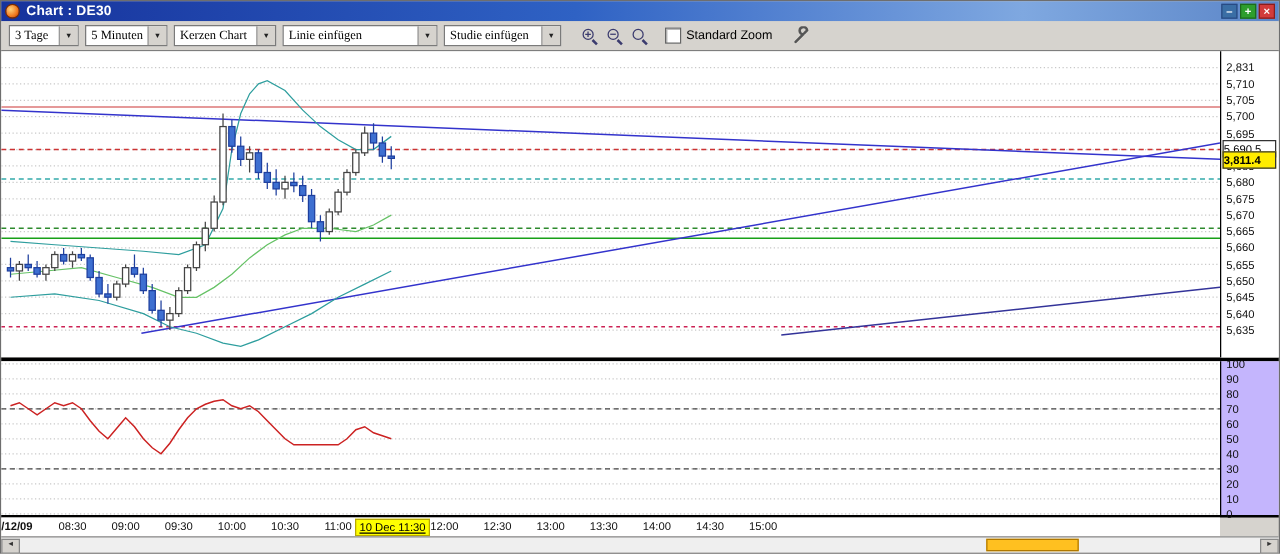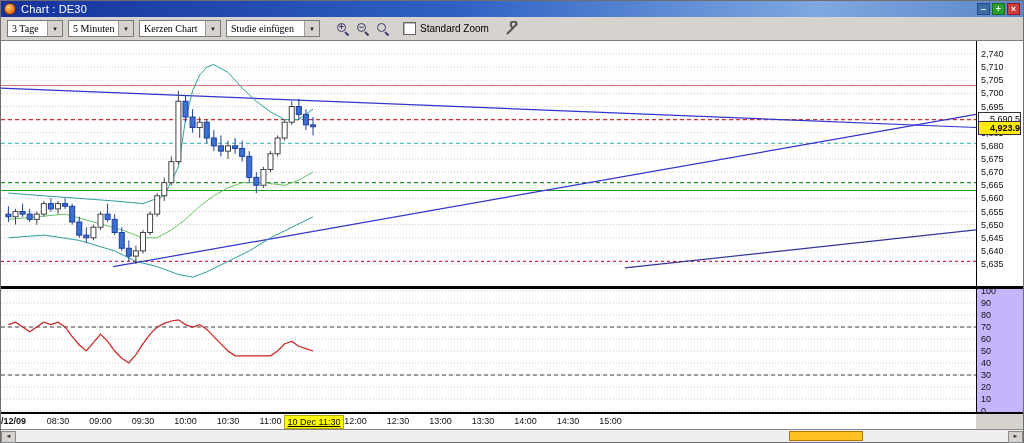--- a/index.html
+++ b/index.html
@@ -5,21 +5,21 @@
   html,body{margin:0;padding:0;background:#9a9a9a;font-family:"Liberation Sans",sans-serif;}
   .window{position:relative;width:1024px;height:443px;background:#d6d3ce;overflow:hidden;
           box-shadow:inset 0 0 0 1px #6e6e6e;}
   
   .titlebar{position:absolute;left:1px;top:1px;right:1px;height:16px;
             background:linear-gradient(90deg,#16329c 0%,#2f62c4 45%,#7fa8e0 80%,#5c86c8 100%);
             display:flex;align-items:center;padding-left:3px;}
   .app-icon{width:12px;height:12px;border-radius:50%;
             background:radial-gradient(circle at 35% 35%,#ffd27a,#f2791e 60%,#b03a06);
             border:1px solid #7a2c00;box-sizing:border-box;}
-  .title{color:#fff;font-size:11px;font-weight:normal;margin-left:5px;letter-spacing:.2px;}
+  .title{color:#fff;font-size:11px;font-weight:bold;margin-left:5px;letter-spacing:.2px;}
   .win-controls{margin-left:auto;display:flex;gap:2px;padding-right:3px;}
   .wbtn{width:13px;height:12px;font-size:9px;font-weight:bold;color:#fff;text-align:center;
         line-height:11px;border:1px solid #284a84;box-sizing:border-box;cursor:default;}
   .wbtn.min{background:#3a6ea5;}
   .wbtn.max{background:#2d9e2d;border-color:#1c6b1c;}
   .wbtn.close{background:#d23b3b;border-color:#8a1c1c;}
   
   .toolbar{position:absolute;left:1px;top:17px;right:1px;height:23px;background:#d6d3ce;
            border-bottom:1px solid #7e7e7e;display:flex;align-items:center;padding-left:6px;}
   .select{height:17px;background:#fff;border:1px solid #7a7a7a;display:flex;align-items:center;
@@ -42,21 +42,21 @@
   .plot-frame{position:absolute;left:1px;top:41px;width:975px;height:245px;background:#fff;}
   .ind-frame{position:absolute;left:1px;top:289px;width:975px;height:123px;background:#fff;}
   .divider1{position:absolute;left:1px;right:1px;top:286px;height:3px;background:#000;}
   .divider2{position:absolute;left:1px;right:1px;top:412px;height:2px;background:#000;}
   .price-axis{position:absolute;left:976px;top:41px;width:47px;height:245px;background:#fff;
               border-left:1px solid #000;box-sizing:border-box;}
   .ind-axis{position:absolute;left:976px;top:289px;width:47px;height:123px;background:#c4b5fd;
             border-left:1px solid #000;box-sizing:border-box;}
   .axis-label{position:absolute;left:4px;font-size:9px;color:#111;}
   .price-tag{position:absolute;left:1px;width:41px;height:12px;font-size:9px;line-height:12px;
-             text-align:right;border:1px solid #333;box-sizing:content-box;}
+             text-align:left;border:1px solid #333;box-sizing:content-box;}
   .tag-upper{background:#ffffff;color:#000;z-index:4;}
   .tag-last{background:#ffec00;color:#000;z-index:5;font-weight:bold;}
   
   .time-axis{position:absolute;left:1px;top:414px;width:975px;height:15px;background:#fff;}
   .time-label{position:absolute;top:2px;width:34px;text-align:center;font-size:9px;color:#111;}
   .date-label{position:absolute;left:0;top:2px;font-size:9px;color:#111;font-weight:bold;}
   .time-cursor{position:absolute;top:1px;width:58px;height:12px;background:#ffff00;color:#000;
                font-size:9px;line-height:12px;text-align:center;border:1px solid #b8a800;}
   
   .scrollbar{position:absolute;left:1px;right:1px;top:429px;height:12px;background:#efefef;
@@ -87,20 +87,24 @@
     <div class="select" style="width:56px">
       <span class="sel-text">3 Tage</span>
       <span class="sel-arrow">▼</span>
     </div>
     <div class="select" style="width:66px">
       <span class="sel-text">5 Minuten</span>
       <span class="sel-arrow">▼</span>
     </div>
     <div class="select" style="width:82px">
       <span class="sel-text">Kerzen Chart</span>
+      <span class="sel-arrow">▼</span>
+    </div>
+    <div class="select" style="width:124px">
+      <span class="sel-text">Linie einfügen</span>
       <span class="sel-arrow">▼</span>
     </div>
     <div class="select" style="width:94px">
       <span class="sel-text">Studie einfügen</span>
       <span class="sel-arrow">▼</span>
     </div>
     <span style="width:8px"></span>
     <span class="tbtn">
       <span class="mag">
           <i>+</i>
@@ -265,22 +269,22 @@
         <line x1="0" y1="38" x2="975" y2="38" stroke="#444" stroke-dasharray="4,3"></line>
         <line x1="0" y1="86" x2="975" y2="86" stroke="#444" stroke-dasharray="4,3"></line>
         <polyline points="7.4,35.6 14.5,33.2 21.6,38.0 28.7,42.8 35.8,38.0 42.8,33.2 49.9,35.6 57.0,33.2 64.1,38.0 71.2,47.6 78.3,56.0 85.3,62.0 92.4,53.6 99.5,45.2 106.6,52.4 113.7,62.0 120.8,69.2 127.8,74.0 134.9,65.6 142.0,54.8 149.1,45.2 156.2,38.0 163.3,34.4 170.3,32.0 177.4,30.8 184.5,35.6 191.6,38.0 198.7,35.6 205.8,40.4 212.8,47.6 219.9,54.8 227.0,62.0 234.1,66.8 241.2,66.8 248.3,66.8 255.3,66.8 262.4,66.8 269.5,66.8 276.6,62.0 283.7,54.8 290.8,52.4 297.8,57.2 304.9,59.6 312.0,62.0" fill="none" stroke="#cc2222" stroke-width="1.2"></polyline>
       </svg>
   </div>
 
   <div class="divider2"></div>
 
   <div class="price-axis" id="price-axis">
     <div class="price-tag tag-upper" id="upper-tag" style="top: 71.3125px;">5,690.5</div>
-    <div class="price-tag tag-last" id="last-tag" style="top: 79.7125px;">4,923.9</div>
-  <span class="axis-label" style="top: 8px;">2,740</span>
+    <div class="price-tag tag-last" id="last-tag" style="top: 79.7125px;">3,811.4</div>
+  <span class="axis-label" style="top: 8px;">2,831</span>
       <span class="axis-label" style="top: 21.125px;">5,710</span>
       <span class="axis-label" style="top: 34.25px; text-align: right;">5,705</span>
       <span class="axis-label" style="top: 47.375px;">5,700</span>
       <span class="axis-label" style="top: 60.5px;">5,695</span>
       <span class="axis-label" style="top: 73.625px;">5,690</span>
       <span class="axis-label" style="top: 86.75px;">5,685</span>
       <span class="axis-label" style="top: 99.875px;">5,680</span>
       <span class="axis-label" style="top: 113px;">5,675</span>
       <span class="axis-label" style="top: 126.125px;">5,670</span>
       <span class="axis-label" style="top: 139.25px;">5,665</span>

